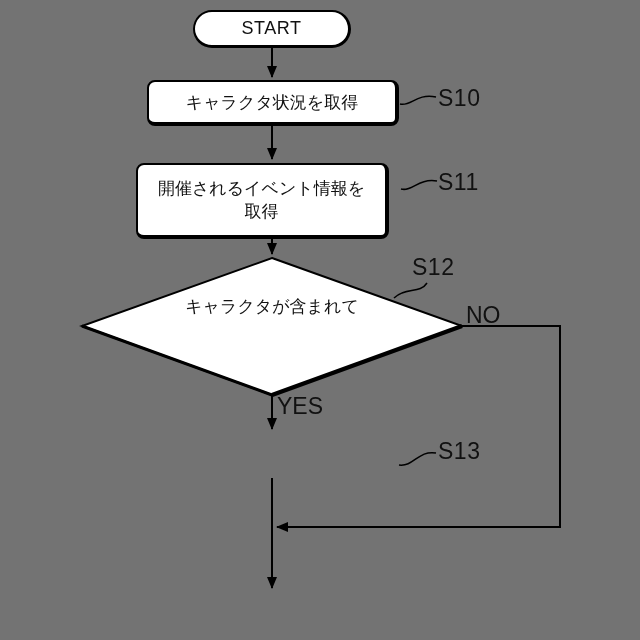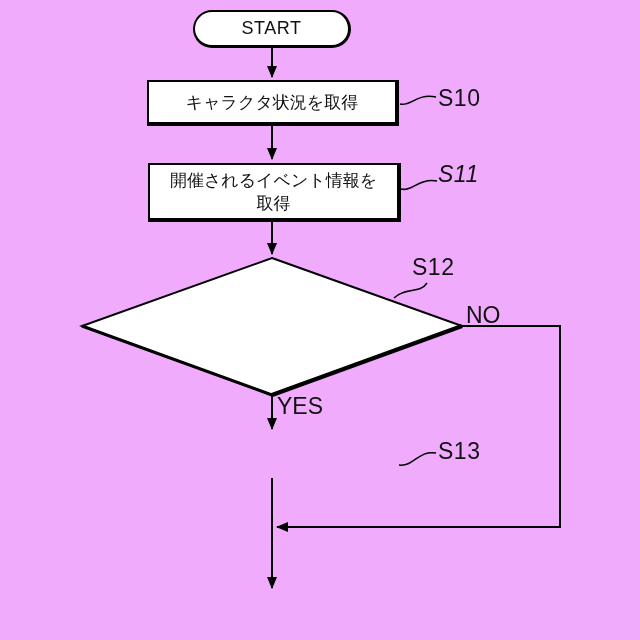--- a/index.html
+++ b/index.html
@@ -1,25 +1,26 @@
 <!DOCTYPE html>
 <html><head>
 <meta charset="utf-8">
 <style>
   html,body{margin:0;padding:0;background:#ffffff;}
   .stage{
-    position:relative;width:640px;height:640px;background:#f0abfc;
+    position:relative;width:640px;height:640px;background:#737373;
     font-family:"Liberation Sans","DejaVu Sans",sans-serif;color:#111111;
     overflow:hidden;
   }
   .layer{position:absolute;left:0;top:0;}
   .node{
     position:absolute;display:flex;flex-direction:column;align-items:center;justify-content:center;
     background:#ffffff;border-style:solid;border-color:#000000;box-sizing:border-box;
     text-align:center;
+    border-radius:8px;
   }
   .terminal{
     border-width:2px 3px 3px 2px;border-radius:20px;
     font-size:18px;letter-spacing:0.5px;
   }
   .process{
     border-width:2px 4px 4px 2px;
     font-size:17px;line-height:23px;
   }
   .decision-text{
@@ -65,27 +66,28 @@
 
   <div class="node terminal" style="left:193px;top:10px;width:158px;height:38px;">
     <span>START</span>
   </div>
 
   <div class="node process" style="left:147px;top:80px;width:252px;height:46px;">
     <span>キャラクタ状況を取得</span>
   </div>
   <div class="step-id" style="left:438px;top:85px;">S10</div>
 
-  <div class="node process" style="left:148px;top:163px;width:253px;height:59px;">
+  <div class="node process" style="left:136px;top:163px;width:253px;height:76px;">
     <span>開催されるイベント情報を</span>
     <span>取得</span>
   </div>
-  <div class="step-id" style="left:438px;top:161px;font-style:italic;">S11</div>
+  <div class="step-id" style="left:438px;top:169px;">S11</div>
 
   <div class="decision-text" style="left:152px;top:296px;width:240px;">
+    <div>キャラクタが含まれて</div>
   </div>
   <div class="step-id" style="left:412px;top:254px;">S12</div>
   <div class="branch-label" style="left:466px;top:302px;">NO</div>
   <div class="branch-label" style="left:277px;top:393px;">YES</div>
 
   <div class="step-id" style="left:438px;top:438px;">S13</div>
 
 
 </div>
 

